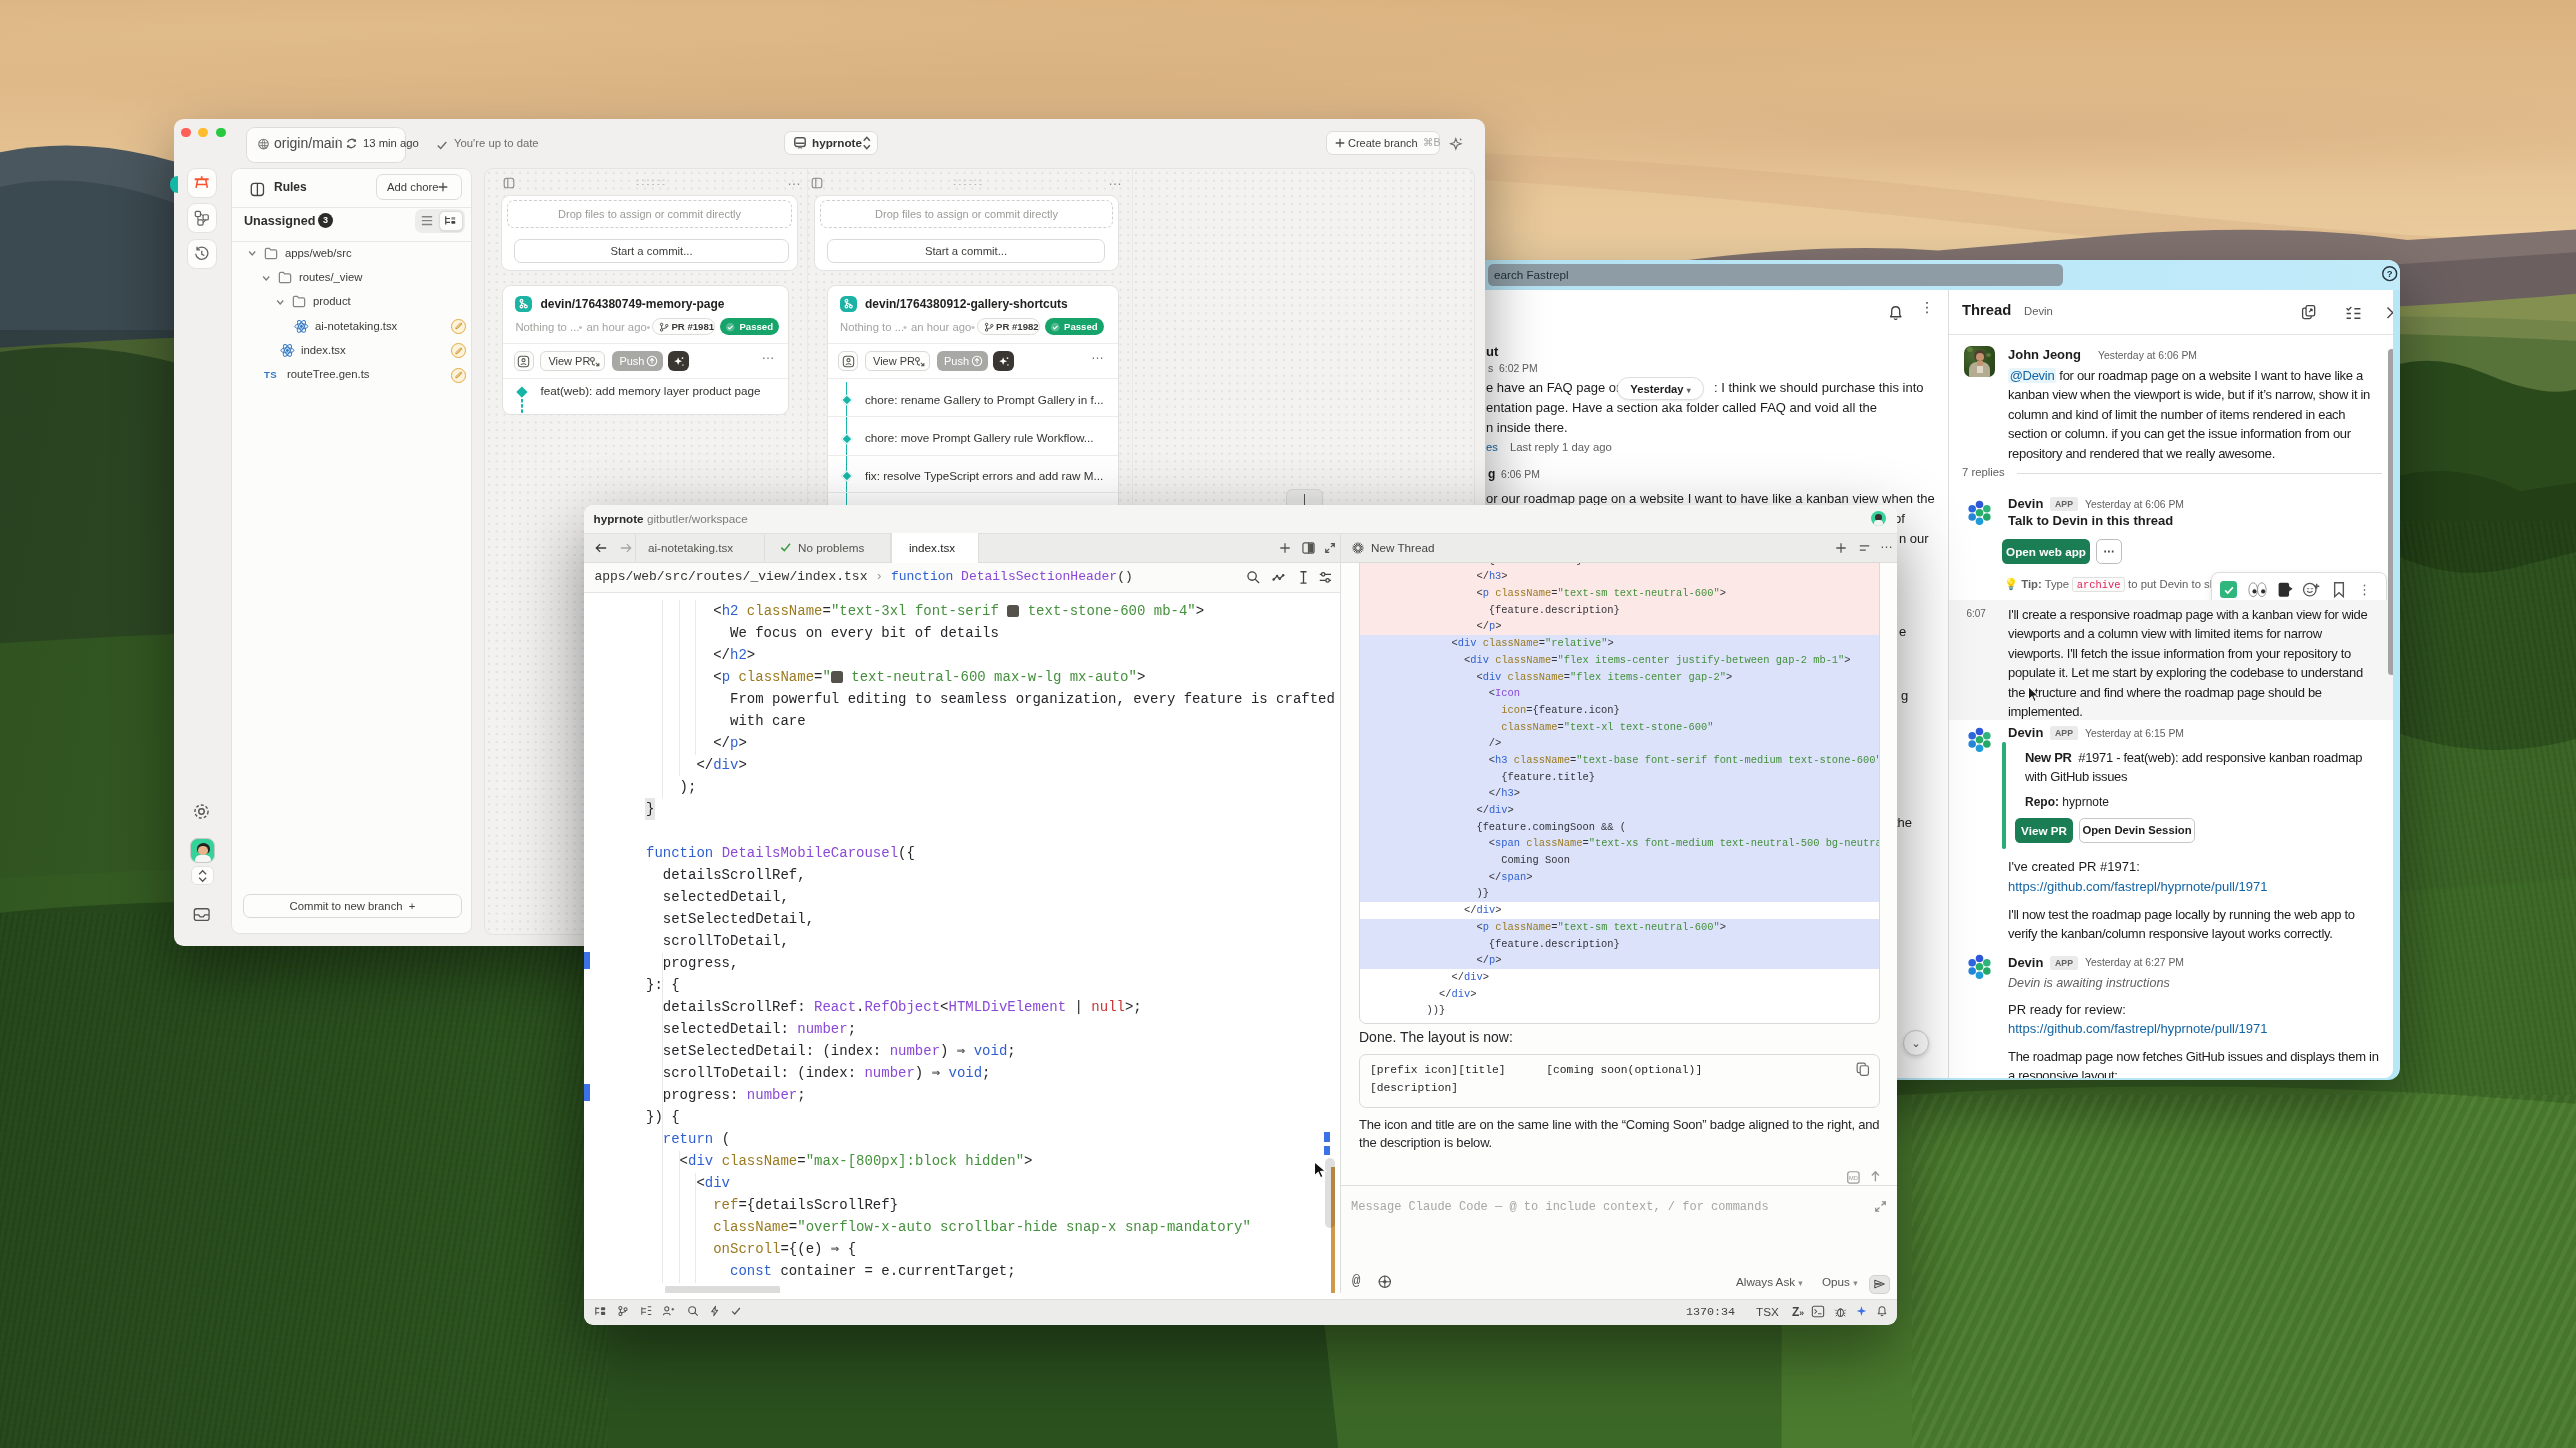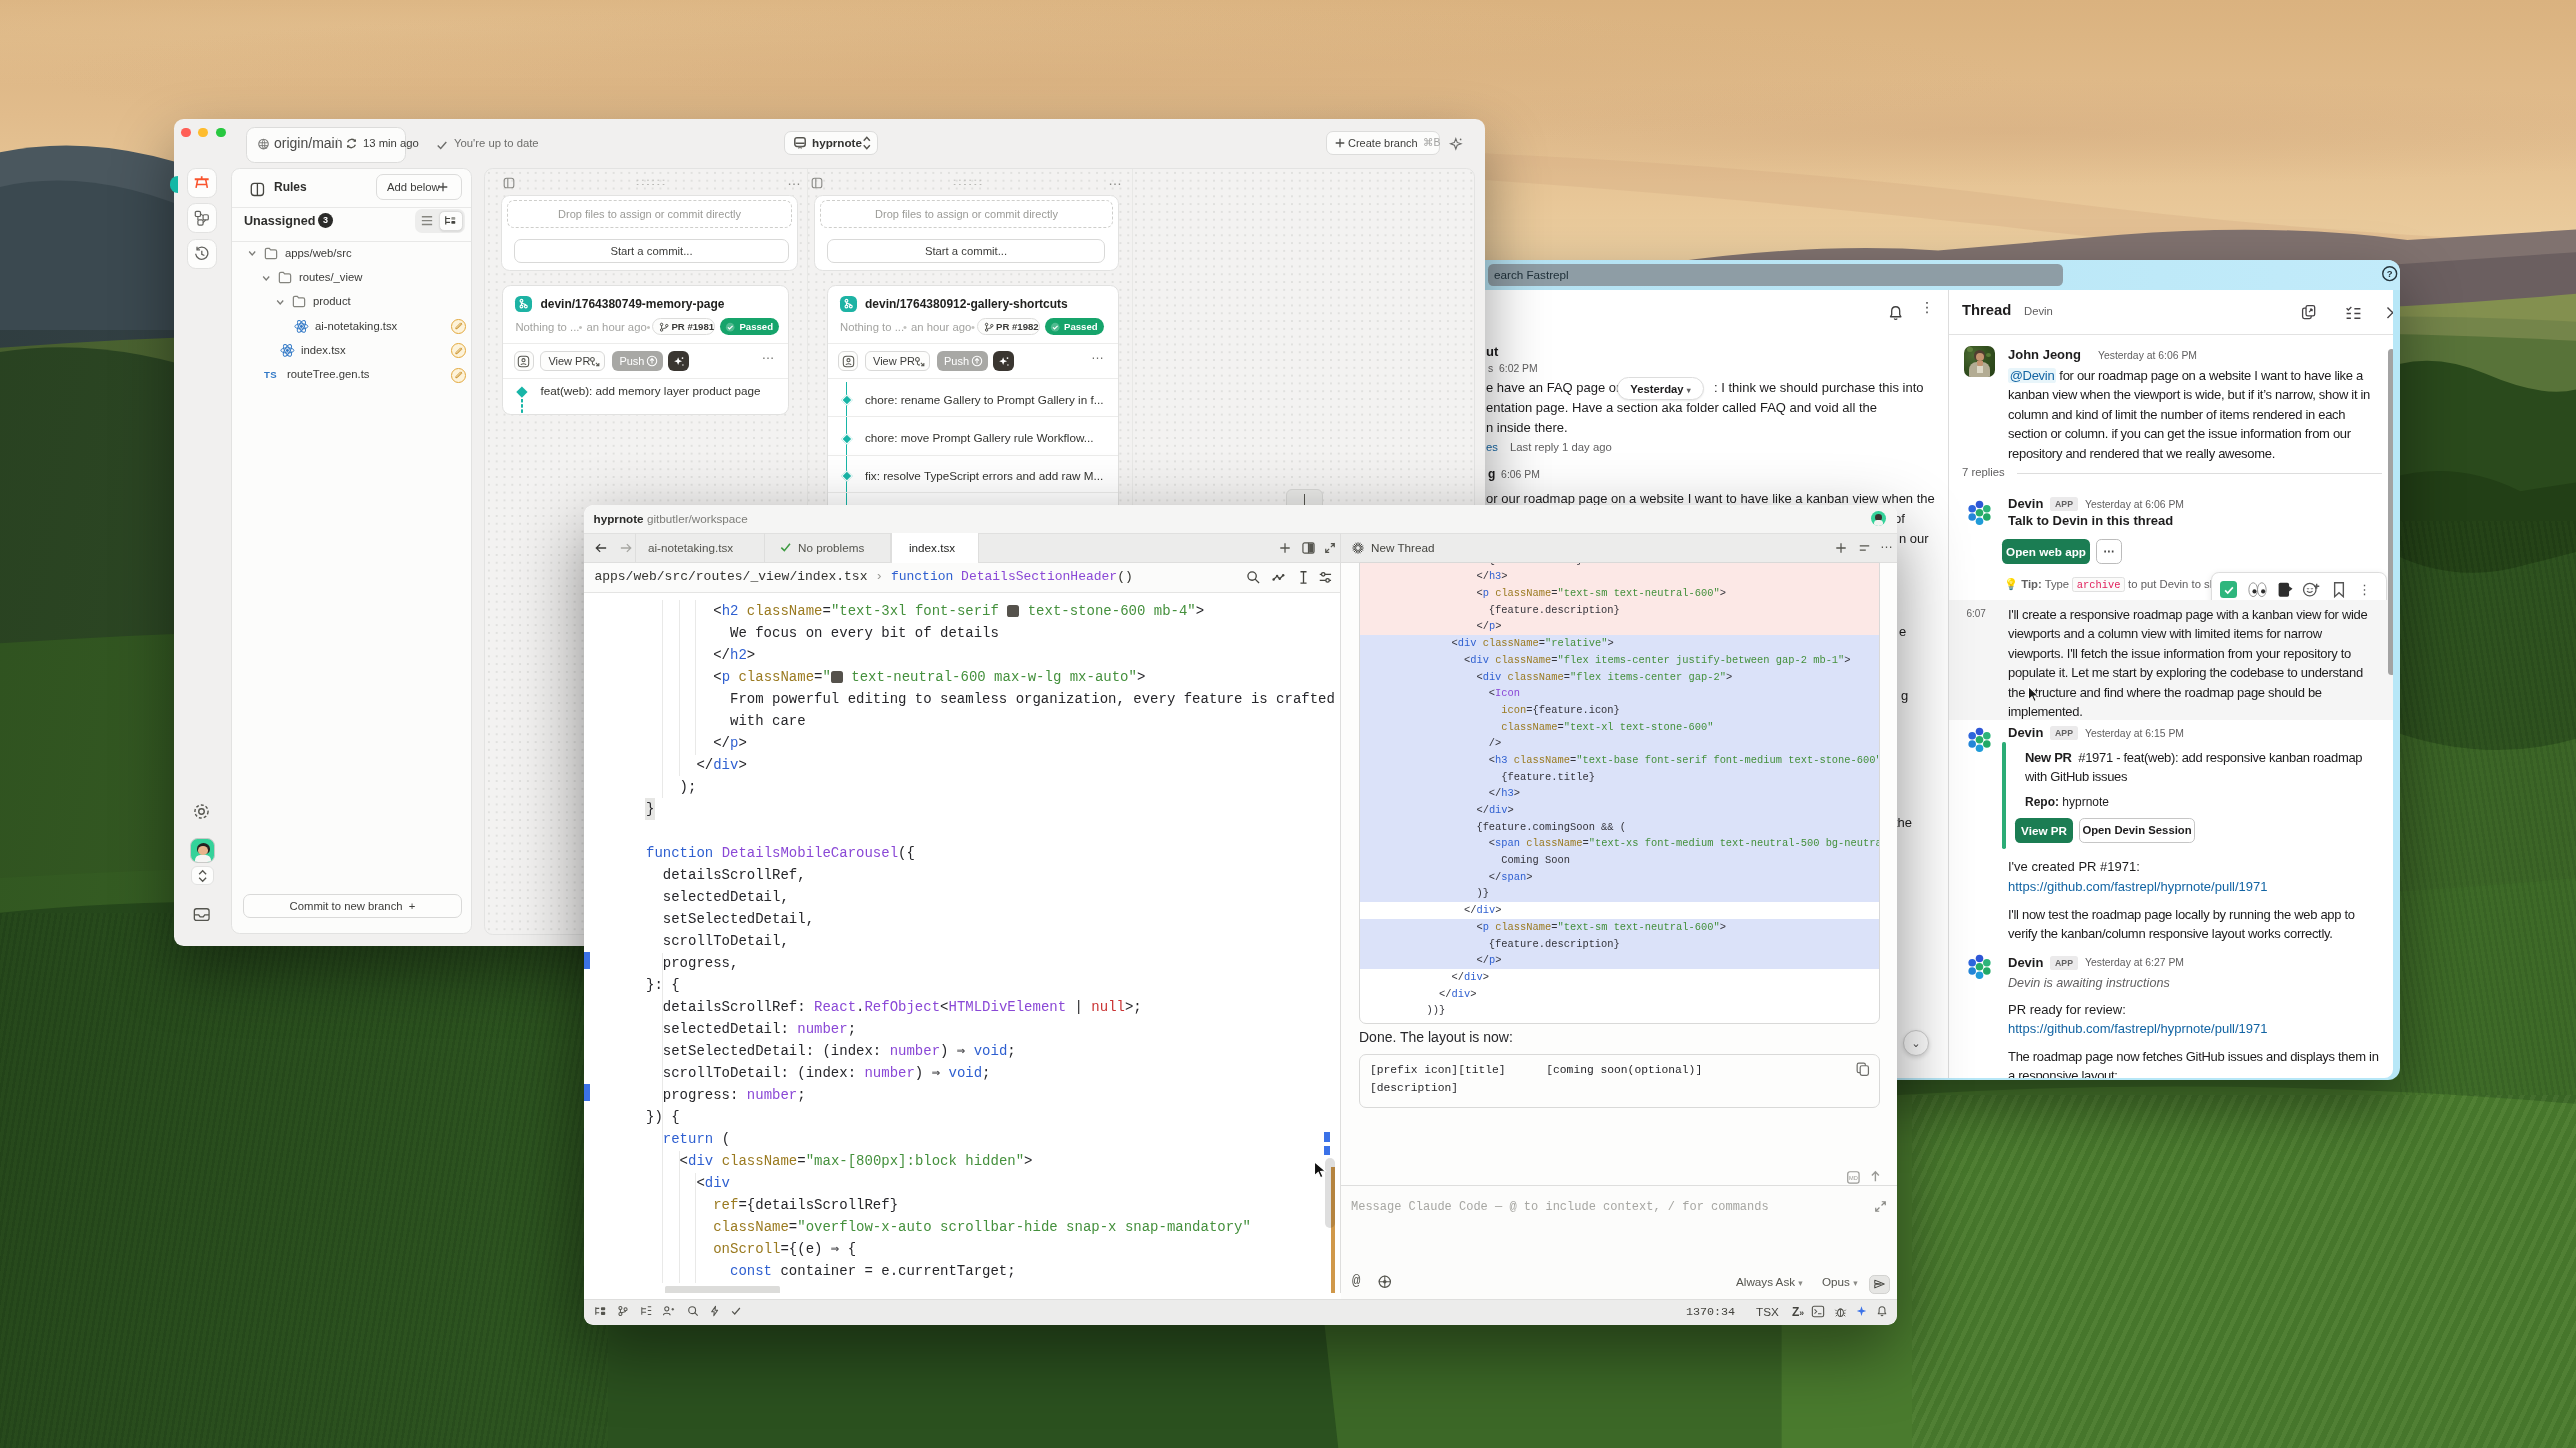--- a/index.html
+++ b/index.html
@@ -311,21 +311,21 @@
         <path d="M1.5 9 L6.5 9 L8.2 11.5 L11.8 11.5 L13.5 9 L18.5 9" fill="none" stroke="#55554f" stroke-width="1.5"></path>
       </svg>
 
 <div class="abs" style="left:57px;top:49px;width:241px;height:766px;background:#fcfcfb;border:0.9px solid #e2e2e1;border-radius:8.7px;"></div>
 <svg class="abs" style="left:76px;top:63px" width="14.8" height="14.8" viewBox="0 0 17 17">
         <rect x="1.5" y="1.5" width="14" height="14" rx="3.5" fill="none" stroke="#44443f" stroke-width="1.5"></rect>
         <path d="M8.5 1.5 L8.5 15.5" stroke="#44443f" stroke-width="1.5"></path>
       </svg>
 <div class="abs" style="left:100px;top:61px;font-size:12px;font-weight:bold;color:#2e2e2c;">Rules</div>
 <div class="abs" style="left:202px;top:55px;width:86px;height:26px;background:#fdfdfc;border:0.9px solid #dcdcdb;border-radius:7px;"></div>
-<div class="abs" style="left:213px;top:55px;font-size:11.3px;color:#3c3c3a;line-height:26px;">Add below</div>
+<div class="abs" style="left:213px;top:55px;font-size:11.3px;color:#3c3c3a;line-height:26px;">Add chore</div>
 <svg class="abs" style="left:263px;top:62px" width="12" height="12" viewBox="0 0 14 14">
         <path d="M7 2 L7 12 M2 7 L12 7" stroke="#4c4c4a" stroke-width="1.5"></path>
       </svg>
 <div class="abs" style="left:58px;top:88px;width:239px;height:0.9px;background:#e8e8e7;"></div>
 
 <div class="abs" style="left:70px;top:95px;font-size:12.6px;font-weight:bold;color:#2e2e2c;">Unassigned</div>
 <div class="abs" style="left:144px;top:94px;width:14.8px;height:14.8px;border-radius:50%;background:#2b2b29;color:#fff;font-size:9px;font-weight:bold;text-align:center;line-height:14.8px;">3</div>
 <div class="abs" style="left:241px;top:90px;width:50px;height:23.5px;background:#ededec;border-radius:7px;"></div>
 <svg class="abs" style="left:247px;top:96px" width="12" height="11.3" viewBox="0 0 14 13">
         <path d="M1 2 L13 2 M1 6.5 L13 6.5 M1 11 L13 11" stroke="#85857f" stroke-width="1.6"></path>
@@ -697,20 +697,21 @@
 </div>
 <div class="abs" style="left:775px;top:524px;font-size:14px;color:#26262a;">Done. The layout is now:</div>
 
 <div class="abs" style="left:775px;top:549px;width:521px;height:54px;background:#fdfdfc;border:0.9px solid #d9d9d8;border-radius:7px;"></div>
 <div class="abs mono" style="left:786px;top:556px;font-size:11.3px;line-height:18px;color:#26262a;white-space:pre;">[prefix icon][title]      [coming soon(optional)]
 [description]</div>
 <svg class="abs" style="left:1271px;top:556px" width="15.6" height="15.6" viewBox="0 0 18 18">
         <rect x="2.5" y="2.5" width="9.5" height="11" rx="2" fill="none" stroke="#6e6e6a" stroke-width="1.4"></rect>
         <rect x="6" y="5.5" width="9.5" height="11" rx="2" fill="#fdfdfc" stroke="#6e6e6a" stroke-width="1.4"></rect>
       </svg>
+<div class="abs" style="left:775px;top:611px;font-size:13px;letter-spacing:-0.2px;line-height:18px;color:#26262a;white-space:nowrap;">The icon and title are on the same line with the “Coming Soon” badge aligned to the right, and<br>the description is below.</div>
 <svg class="abs" style="left:1262px;top:665px" width="14.8" height="14.8" viewBox="0 0 17 17">
         <rect x="2" y="2" width="13" height="13" rx="2.5" fill="none" stroke="#9a9a96" stroke-width="1.4"></rect>
         <text x="8.5" y="12" font-size="6.5" fill="#9a9a96" text-anchor="middle" font-family="Liberation Sans">MD</text>
       </svg>
 <svg class="abs" style="left:1284px;top:664px" width="14.8" height="14.8" viewBox="0 0 17 17">
         <path d="M8.5 14 L8.5 3.5 M4.5 7.5 L8.5 3.2 L12.5 7.5" fill="none" stroke="#9a9a96" stroke-width="1.6"></path>
       </svg>
 
 <div class="abs" style="left:757px;top:680px;width:556px;height:115px;background:#fcfcfb;border-top:0.9px solid #dededd;"></div>
 <div class="abs mono" style="left:767px;top:695px;font-size:12px;color:#a6a6a2;">Message Claude Code — @ to include context, / for commands</div>

